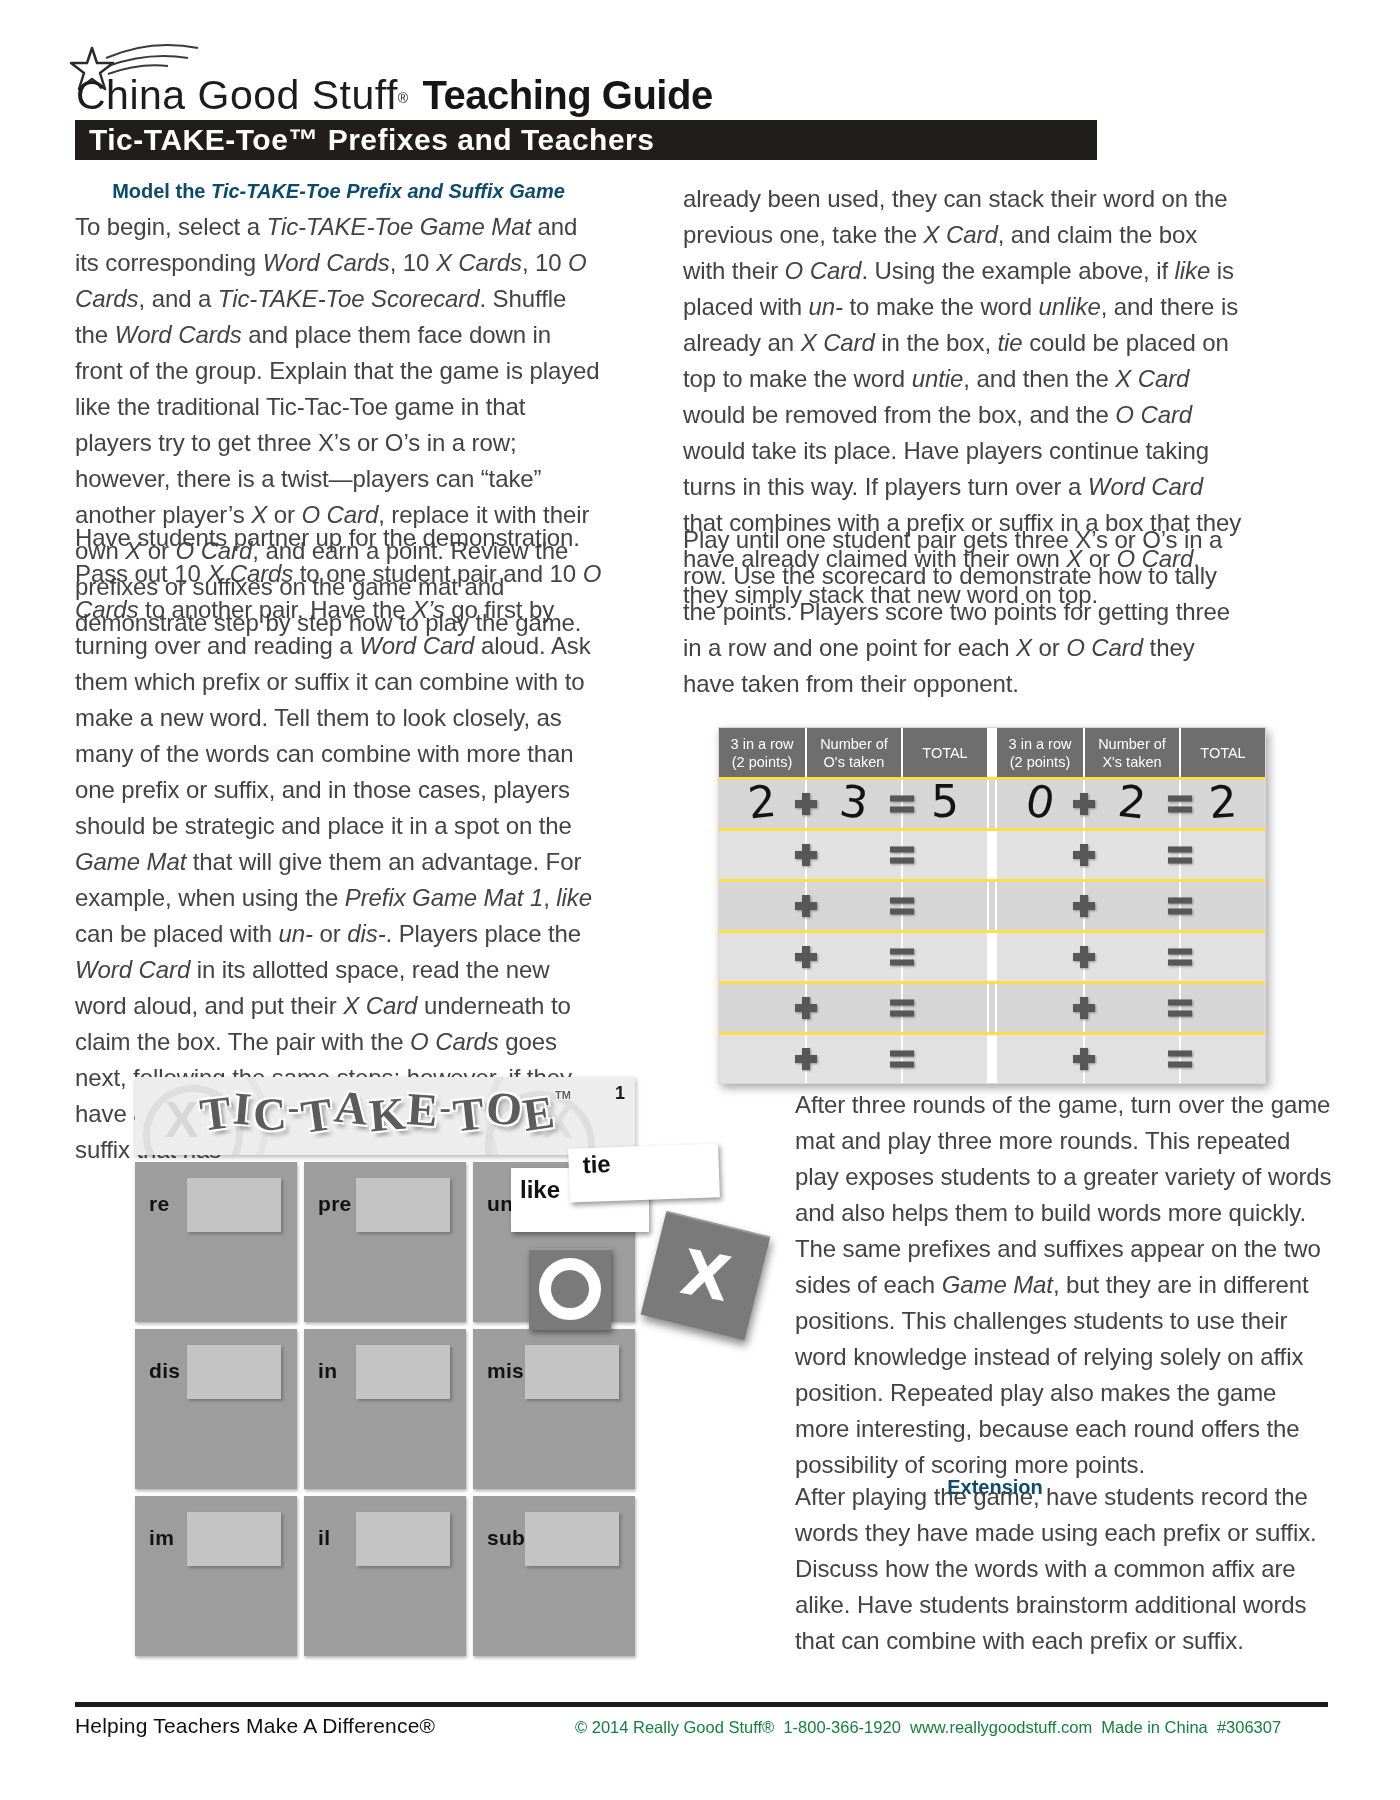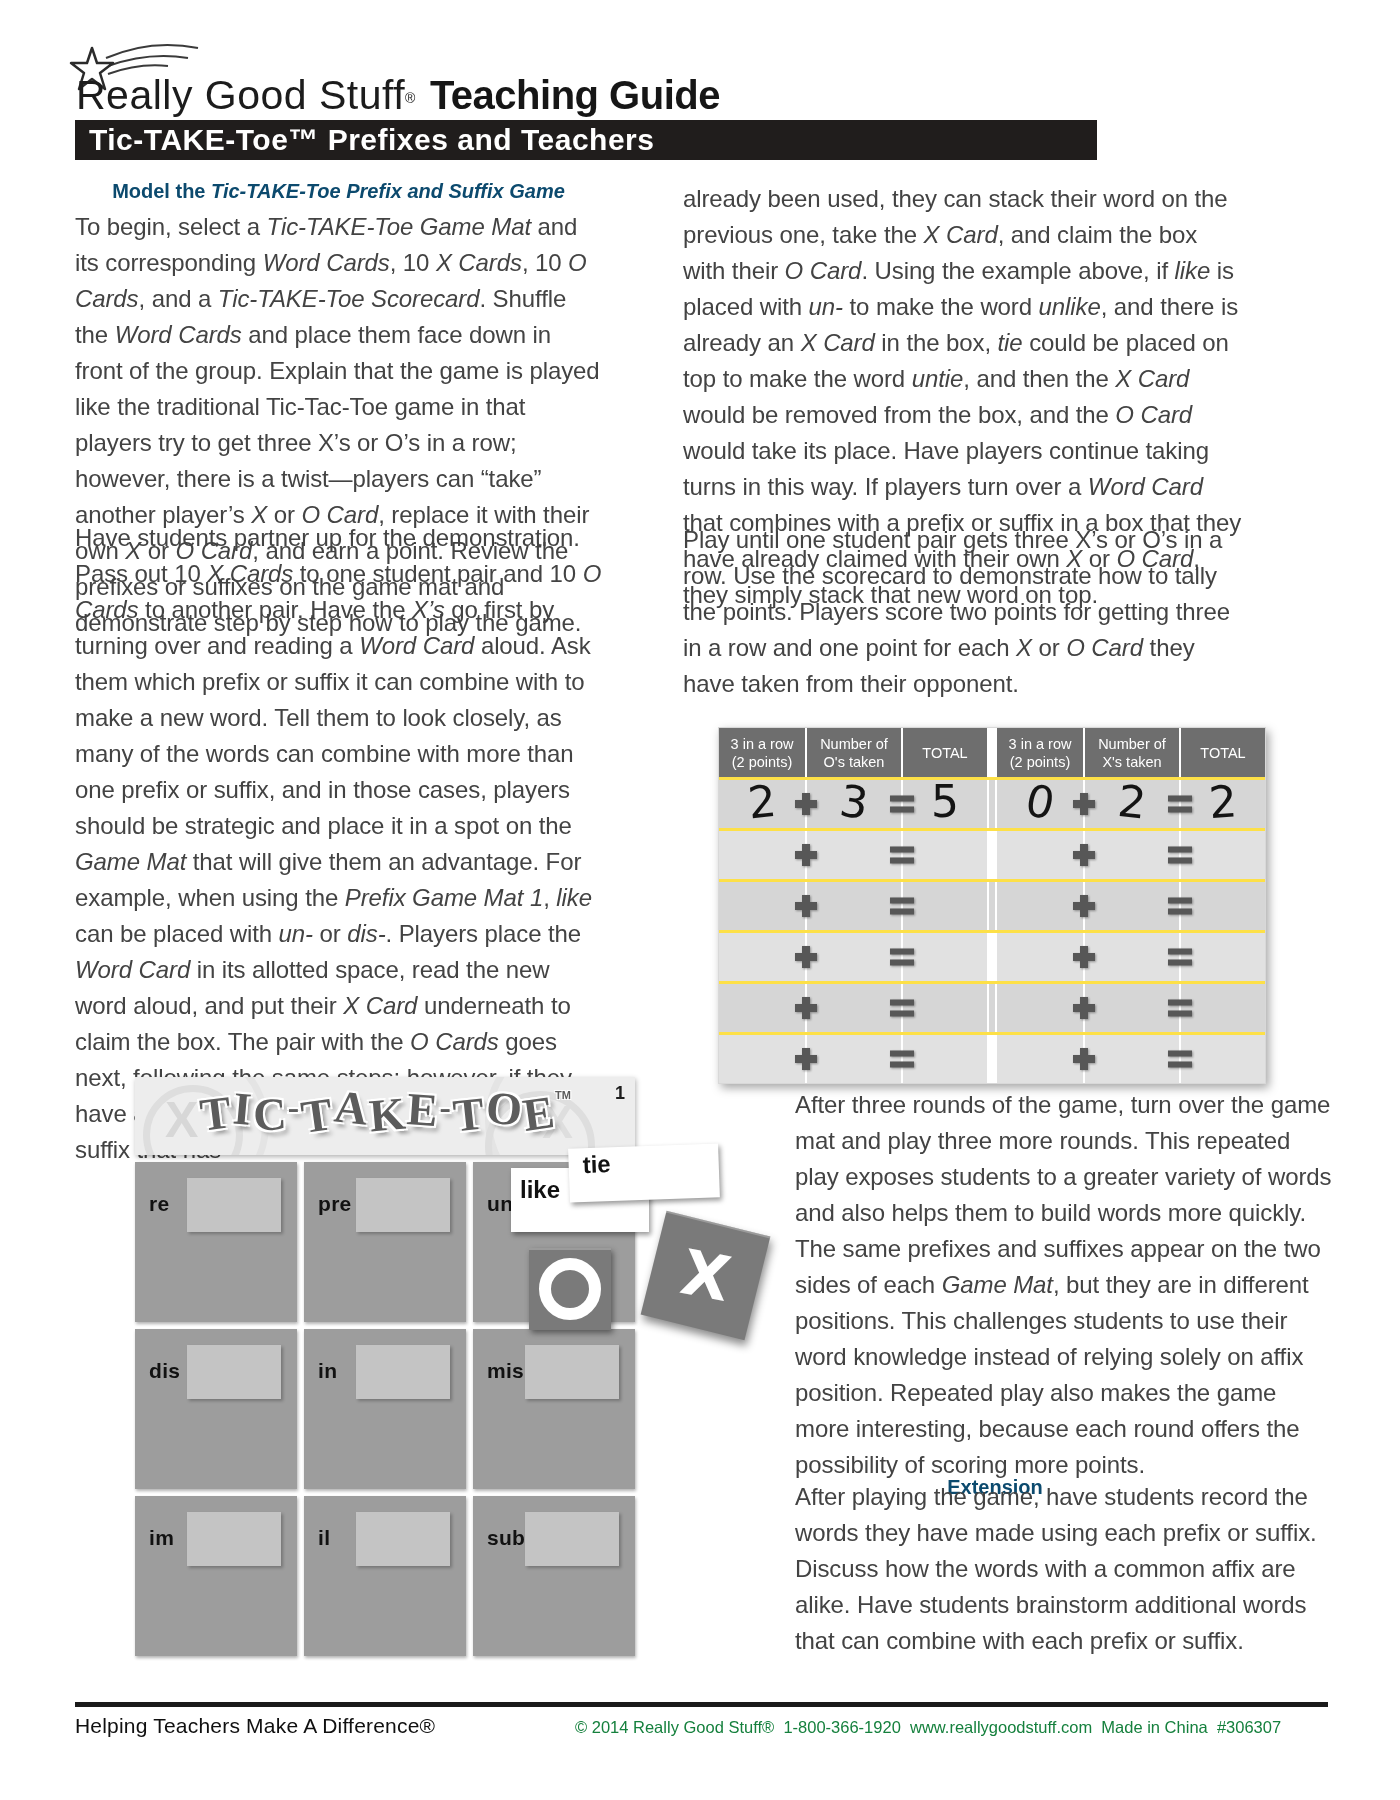--- a/index.html
+++ b/index.html
@@ -109,21 +109,21 @@
 </head>
 <body>
 
 <svg class="abs star-svg" width="180" height="62" viewBox="0 0 180 62">
   <path d="M44 16 C74 3 106 0 136 6" fill="none" stroke="#3a3a3a" stroke-width="2"></path>
   <path d="M46 24 C74 14 102 12 126 16" fill="none" stroke="#3a3a3a" stroke-width="2"></path>
   <path d="M46 32 C68 24 88 22 106 24" fill="none" stroke="#3a3a3a" stroke-width="2"></path>
   <path d="M30 6 L35 21 L51 21 L38 31 L43 47 L30 37 L17 47 L22 31 L9 21 L25 21 Z" fill="#ffffff" stroke="#2b2b2b" stroke-width="2.5" stroke-linejoin="round"></path>
 </svg>
 <div class="abs brand-line">
-  <span class="brand">Really Good Stuff</span><span class="brand-reg">®</span>
+  <span class="brand">China Good Stuff</span><span class="brand-reg">®</span>
   <span class="guide">Teaching Guide</span>
 </div>
 <div class="abs title-banner">Tic-TAKE-Toe™ Prefixes and Teachers</div>
 
 <div class="abs lc1 col-head">Model the <i>Tic-TAKE-Toe Prefix and Suffix Game</i></div>
 <div class="abs lc-p1 para">To begin, select a <i>Tic-TAKE-Toe Game Mat</i> and its corresponding <i>Word Cards</i>, 10 <i>X Cards</i>, 10 <i>O Cards</i>, and a <i>Tic-TAKE-Toe Scorecard</i>. Shuffle the <i>Word Cards</i> and place them face down in front of the group. Explain that the game is played like the traditional Tic-Tac-Toe game in that players try to get three X’s or O’s in a row; however, there is a twist—players can “take” another player’s <i>X</i> or <i>O Card</i>, replace it with their own <i>X</i> or <i>O Card</i>, and earn a point. Review the prefixes or suffixes on the game mat and demonstrate step by step how to play the game.</div>
 <div class="abs lc-p2 para">Have students partner up for the demonstration. Pass out 10 <i>X Cards</i> to one student pair and 10 <i>O Cards</i> to another pair. Have the <i>X’s</i> go first by turning over and reading a <i>Word Card</i> aloud. Ask them which prefix or suffix it can combine with to make a new word. Tell them to look closely, as many of the words can combine with more than one prefix or suffix, and in those cases, players should be strategic and place it in a spot on the <i>Game Mat</i> that will give them an advantage. For example, when using the <i>Prefix Game Mat 1</i>, <i>like</i> can be placed with <i>un-</i> or <i>dis-</i>. Players place the <i>Word Card</i> in its allotted space, read the new word aloud, and put their <i>X Card</i> underneath to claim the box. The pair with the <i>O Cards</i> goes next, following the same steps; however, if they have a <i>Word Card</i> that combines with a prefix or suffix that has</div>
 
 <div class="abs rc-p1 para">already been used, they can stack their word on the previous one, take the <i>X Card</i>, and claim the box with their <i>O Card</i>. Using the example above, if <i>like</i> is placed with <i>un-</i> to make the word <i>unlike</i>, and there is already an <i>X Card</i> in the box, <i>tie</i> could be placed on top to make the word <i>untie</i>, and then the <i>X Card</i> would be removed from the box, and the <i>O Card</i> would take its place. Have players continue taking turns in this way. If players turn over a <i>Word Card</i> that combines with a prefix or suffix in a box that they have already claimed with their own <i>X</i> or <i>O Card</i>, they simply stack that new word on top.</div>
 <div class="abs rc-p2 para">Play until one student pair gets three X’s or O’s in a row. Use the scorecard to demonstrate how to tally the points. Players score two points for getting three in a row and one point for each <i>X</i> or <i>O Card</i> they have taken from their opponent.</div>

